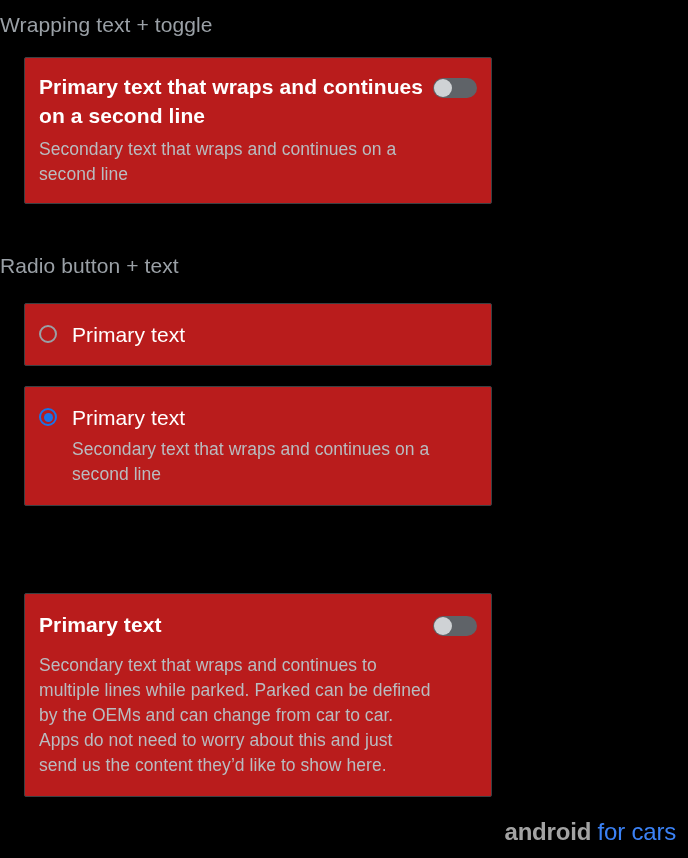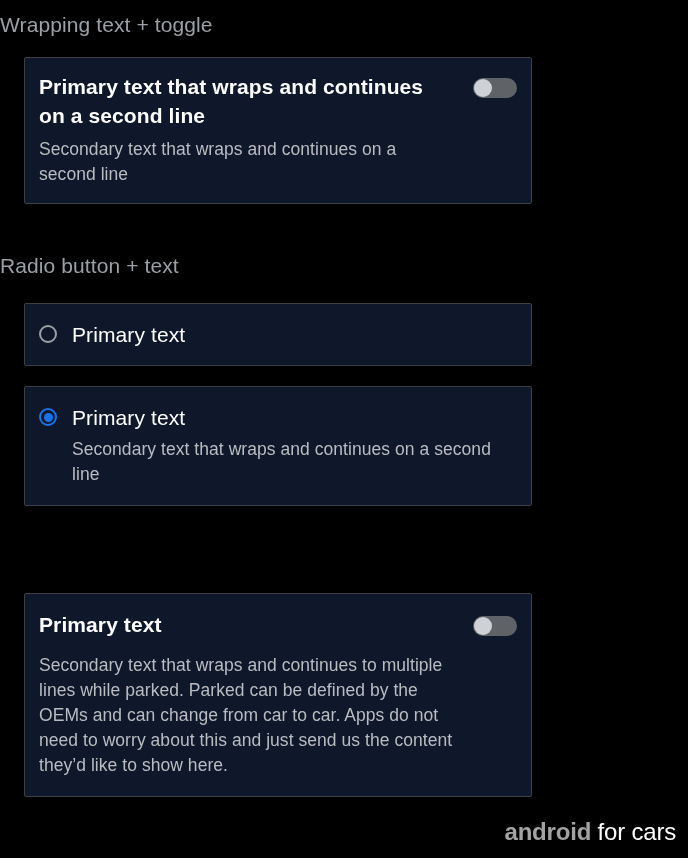--- a/index.html
+++ b/index.html
@@ -24,24 +24,24 @@
     background: #000000;
   }
   .section-header {
     color: #9aa0a6;
     font-size: 21px;
     font-weight: 400;
     letter-spacing: 0.1px;
   }
   .card {
     margin-left: 24px;
-    width: 508px;
+    width: 468px;
     border: 1px solid #3c4043;
     border-radius: 2px;
-    background: #0f172a;
+    background: #b91c1c;
     padding: 14px 14px 16px 14px;
     position: relative;
   }
   .row-flex {
     display: flex;
     align-items: flex-start;
     justify-content: space-between;
   }
   .primary {
     font-size: 21px;
@@ -112,21 +112,21 @@
     gap: 15px;
   }
   .footer {
     position: absolute;
     right: 12px;
     bottom: 12px;
     font-size: 24px;
     letter-spacing: -0.2px;
   }
   .footer .brand { font-weight: 700; color: #a3a3a3; }
-  .footer .suffix { font-weight: 400; color: #ffffff; }
+  .footer .suffix { font-weight: 400; color: #3b82f6; }
 
   
   #hdr1 { position: absolute; top: 13px; left: 0; }
   #card1 { position: absolute; top: 57px; left: 0; }
   #hdr2 { position: absolute; top: 254px; left: 0; }
   #card2 { position: absolute; top: 303px; left: 0; }
   #card3 { position: absolute; top: 386px; left: 0; }
   #hdr3 { position: absolute; top: 545px; left: 0; }
   #card4 { position: absolute; top: 593px; left: 0; }
 </style>

